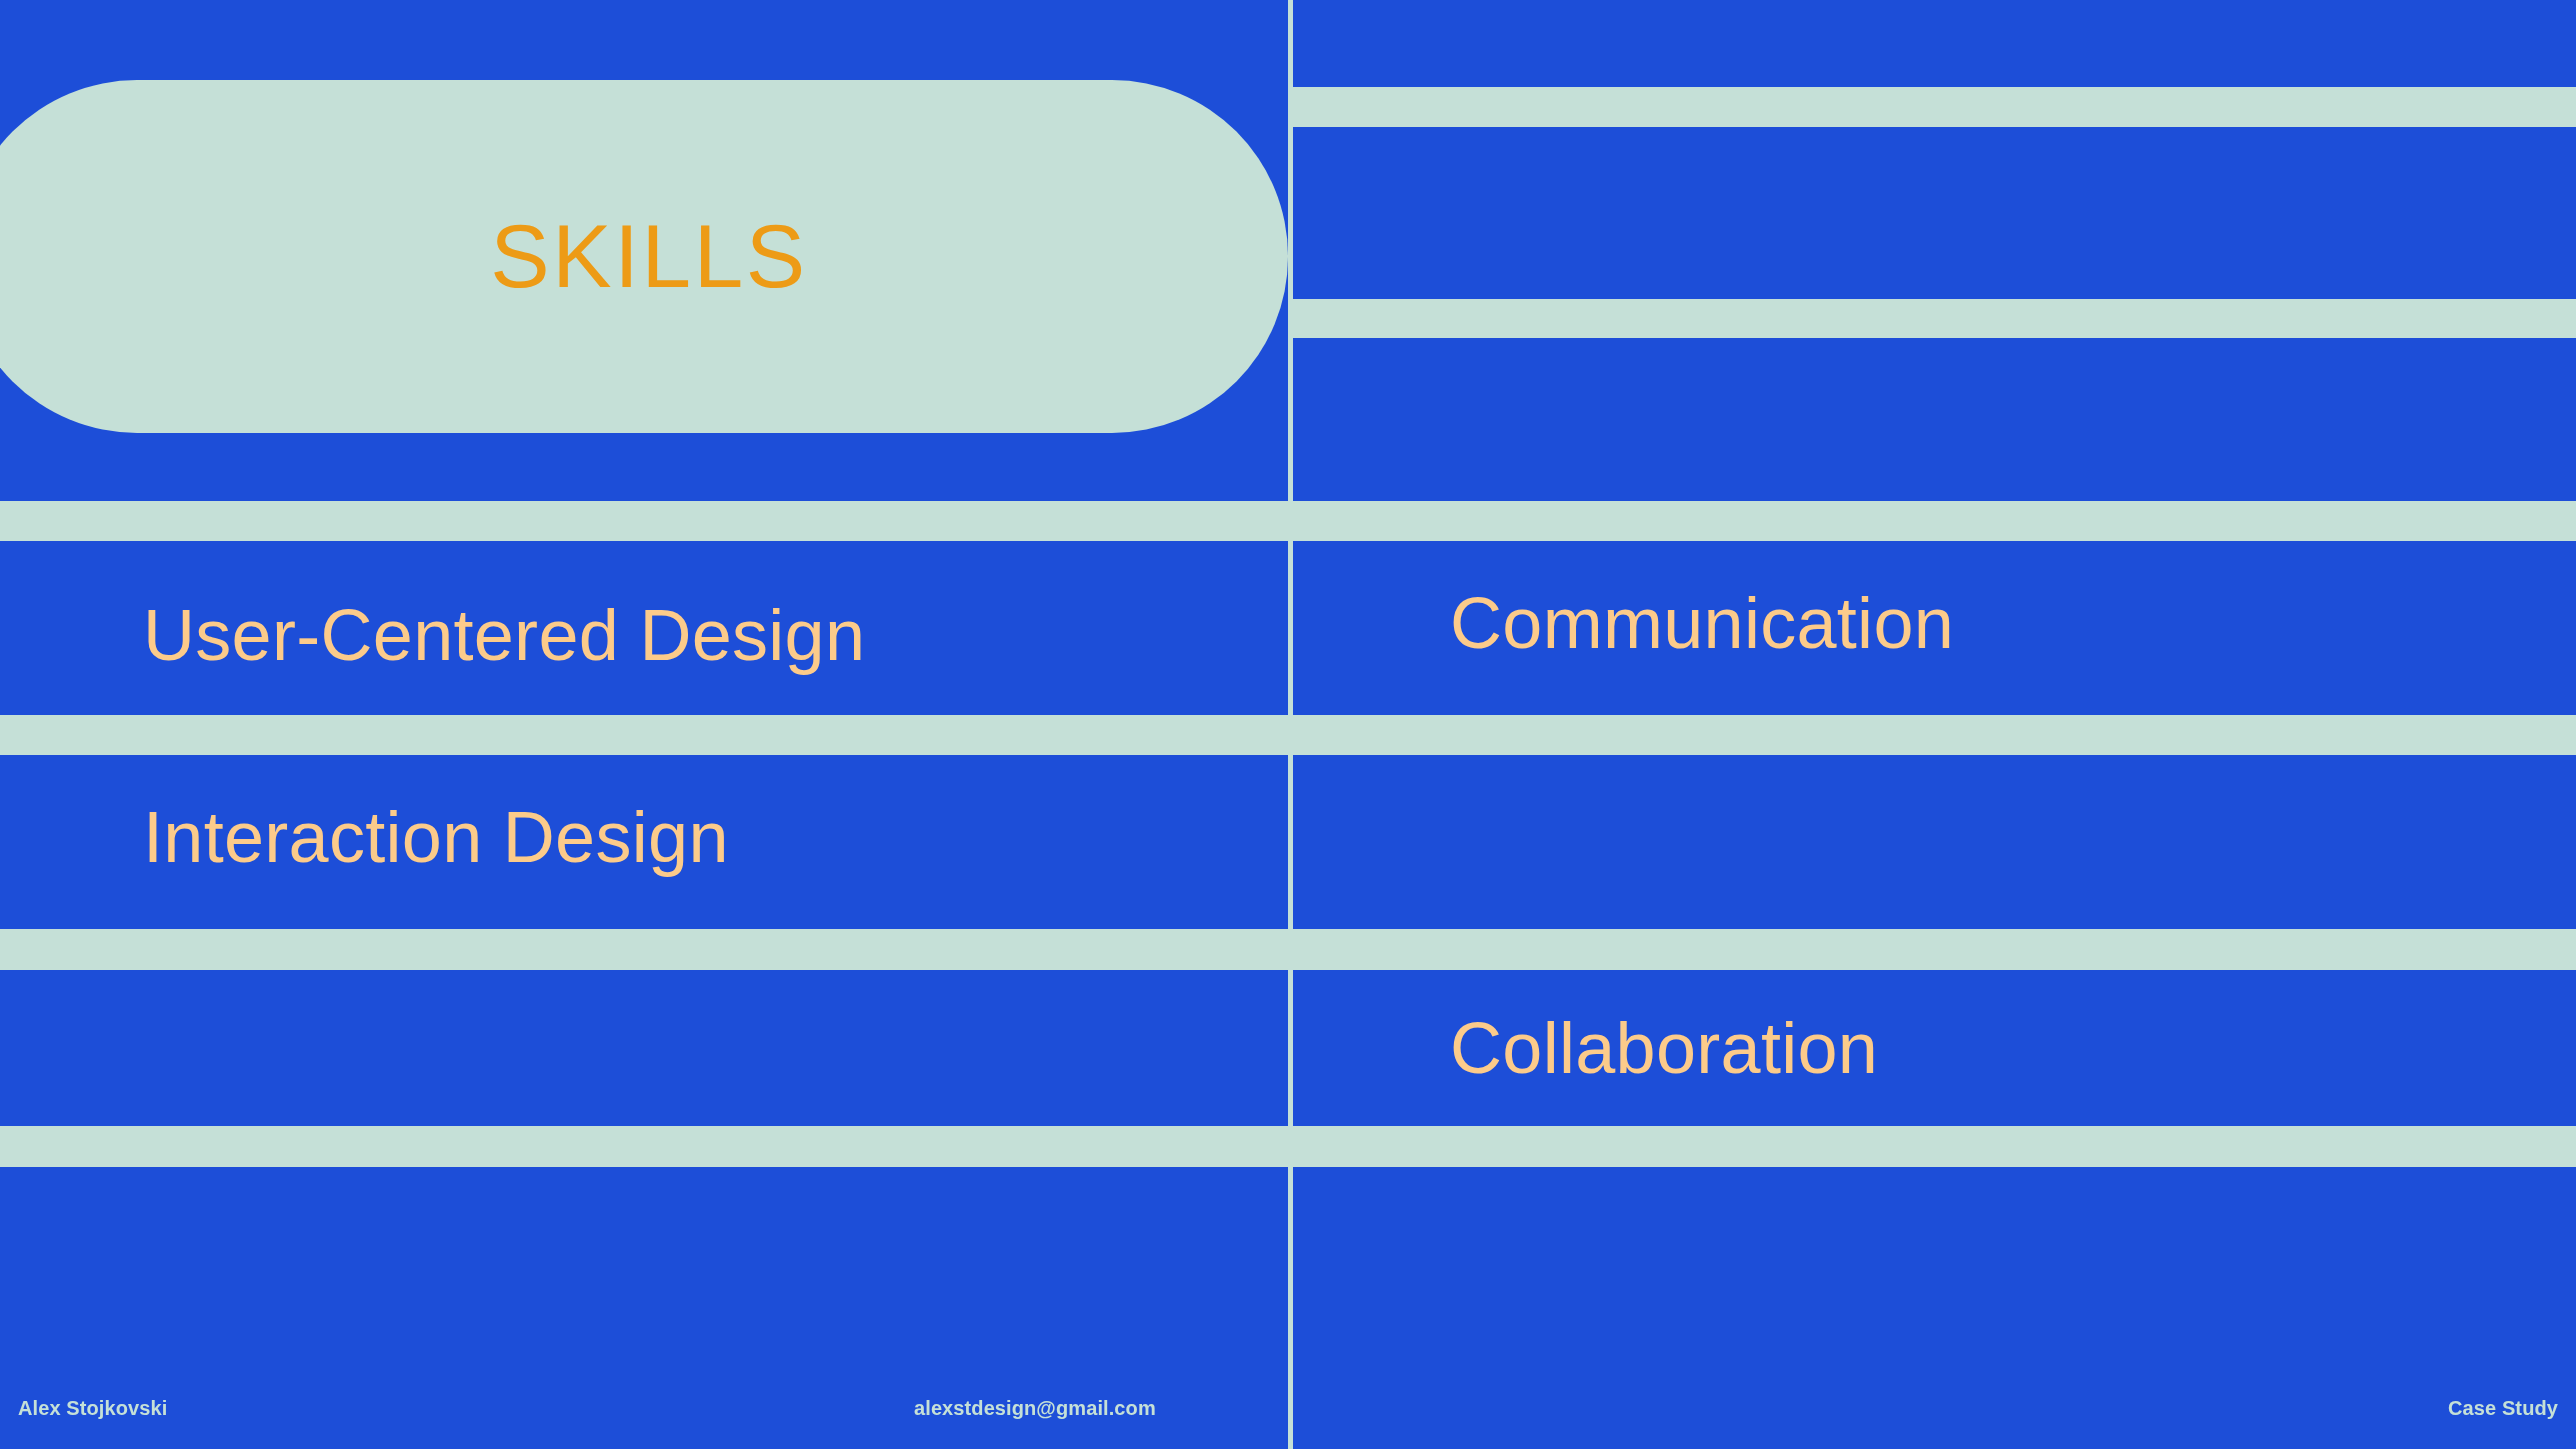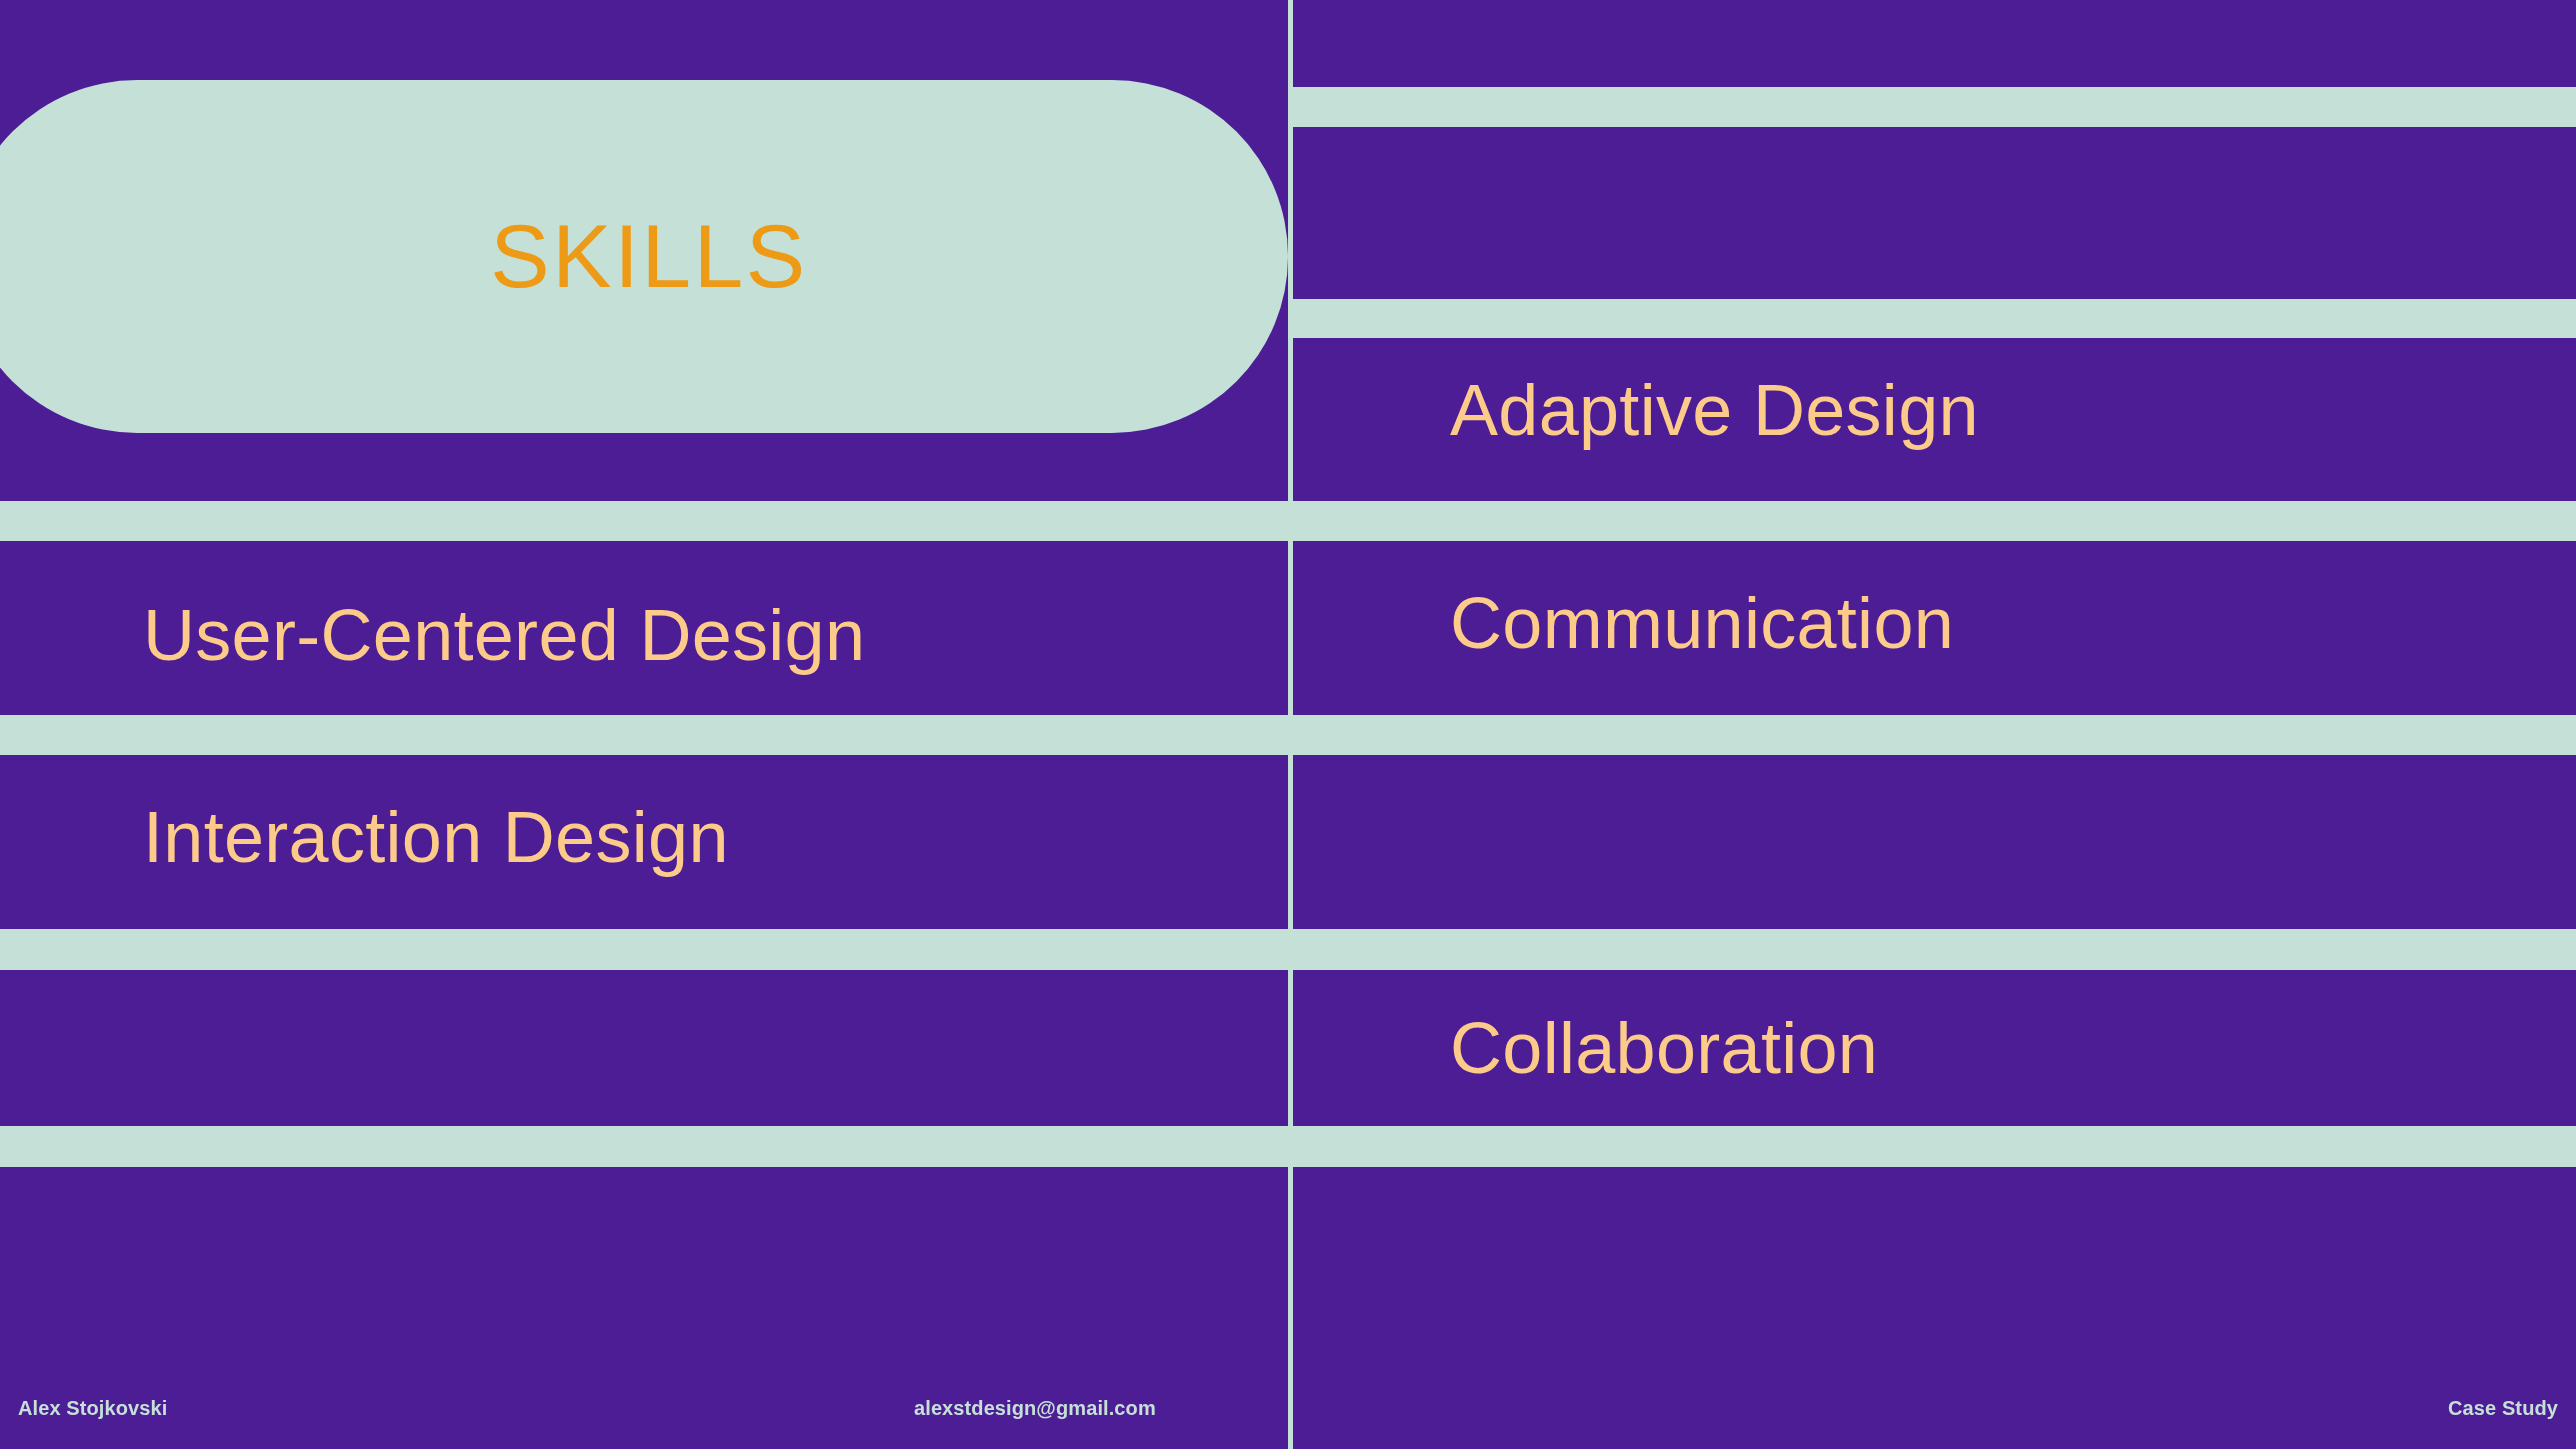--- a/index.html
+++ b/index.html
@@ -4,21 +4,21 @@
 <style>
   html, body {
     margin: 0;
     padding: 0;
     background: #0f47a1;
   }
   #slide {
     position: relative;
     width: 2576px;
     height: 1449px;
-    background: #4c1d95;
+    background: #1d4ed8;
     overflow: hidden;
     font-family: "Liberation Sans", sans-serif;
   }
 
   
   .mint-band {
     position: absolute;
     left: 0;
     width: 2576px;
     background: #c5e0d7;
@@ -134,23 +134,20 @@
     <span class="skills-title">SKILLS</span>
   </div>
 
   <div class="skill-row left lrow1">
     <span>User-Centered Design</span>
   </div>
   <div class="skill-row left lrow2">
     <span>Interaction Design</span>
   </div>
 
-  <div class="skill-row right rrow2">
-    <span>Adaptive Design</span>
-  </div>
   <div class="skill-row right rrow3">
     <span>Communication</span>
   </div>
   <div class="skill-row right rrow5">
     <span>Collaboration</span>
   </div>
 
   <div class="footer-item footer-name">Alex Stojkovski</div>
   <div class="footer-item footer-email">alexstdesign@gmail.com</div>
   <div class="footer-item footer-label">Case Study</div>

